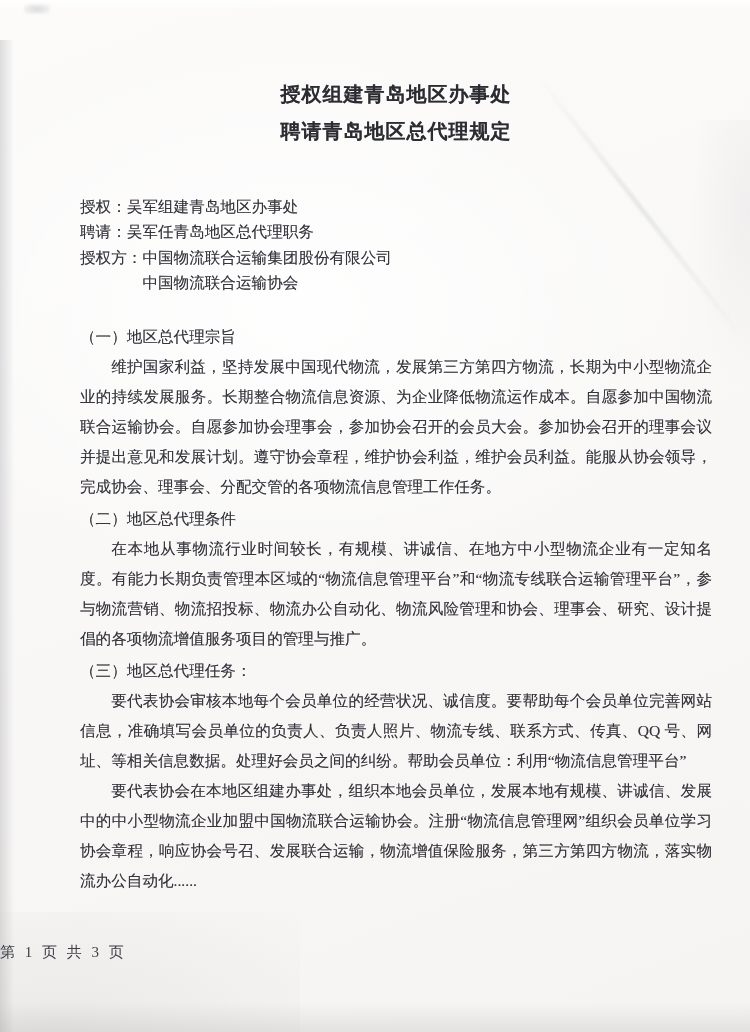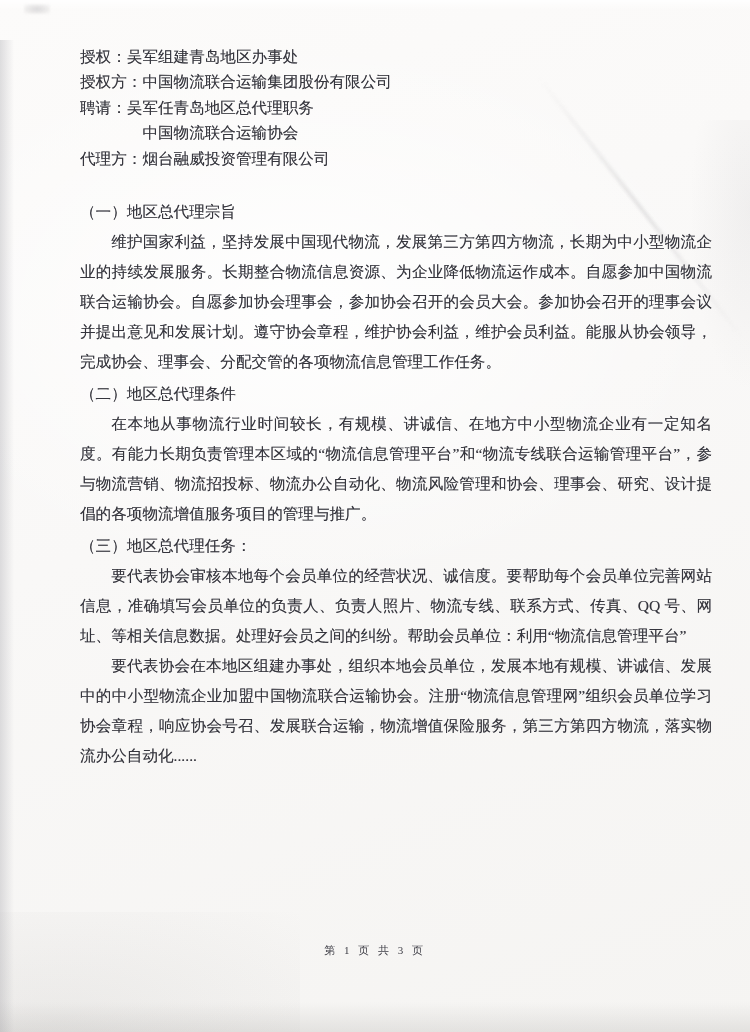--- a/index.html
+++ b/index.html
@@ -87,57 +87,57 @@
   .sec-heading { margin: 2px 0 0 0; }
   .para {
     margin: 0;
     text-indent: 2em;
   }
   .footer {
     position: absolute;
     top: 943px;
     left: 0;
     width: 750px;
-    text-align: center;
-    font-size: 11px;
+    font-size: 15px;
     letter-spacing: 3px;
     color: #3d3d45;
   }
 </style>
 </head>
 <body>
 
 <div class="page">
 
   <div class="edge-top"></div>
   <div class="edge-left"></div>
   <div class="edge-bottom"></div>
   <div class="crease-topright"></div>
   <div class="crease-right-soft"></div>
   <div class="smudge-topleft"></div>
   <div class="mottle-bottomleft"></div>
 
   <div class="content">
 
+    <div class="title">
+      <div>授权组建青岛地区办事处</div>
+      <div>聘请青岛地区总代理规定</div>
+    </div>
 
     <div class="header-block">
       <div class="hrow">
         <span>授权：</span><span>吴军组建青岛地区办事处</span>
       </div>
       <div class="hrow">
-        <span>授权方：</span><span>中国物流联合运输集团股份有限公司</span>
+        <span>聘请：</span><span>吴军任青岛地区总代理职务</span>
       </div>
       <div class="hrow">
-        <span>聘请：</span><span>吴军任青岛地区总代理职务</span>
+        <span>授权方：</span><span>中国物流联合运输集团股份有限公司</span>
       </div>
       <div class="hrow cont">
         <span>中国物流联合运输协会</span>
-      </div>
-      <div class="hrow">
-        <span>代理方：</span><span>烟台融威投资管理有限公司</span>
       </div>
     </div>
 
     <div class="body-block">
 
       <div class="section">
         <div class="sec-heading">（一）地区总代理宗旨</div>
         <p class="para">维护国家利益，坚持发展中国现代物流，发展第三方第四方物流，长期为中小型物流企业的持续发展服务。长期整合物流信息资源、为企业降低物流运作成本。自愿参加中国物流联合运输协会。自愿参加协会理事会，参加协会召开的会员大会。参加协会召开的理事会议并提出意见和发展计划。遵守协会章程，维护协会利益，维护会员利益。能服从协会领导，完成协会、理事会、分配交管的各项物流信息管理工作任务。</p>
       </div>
 

